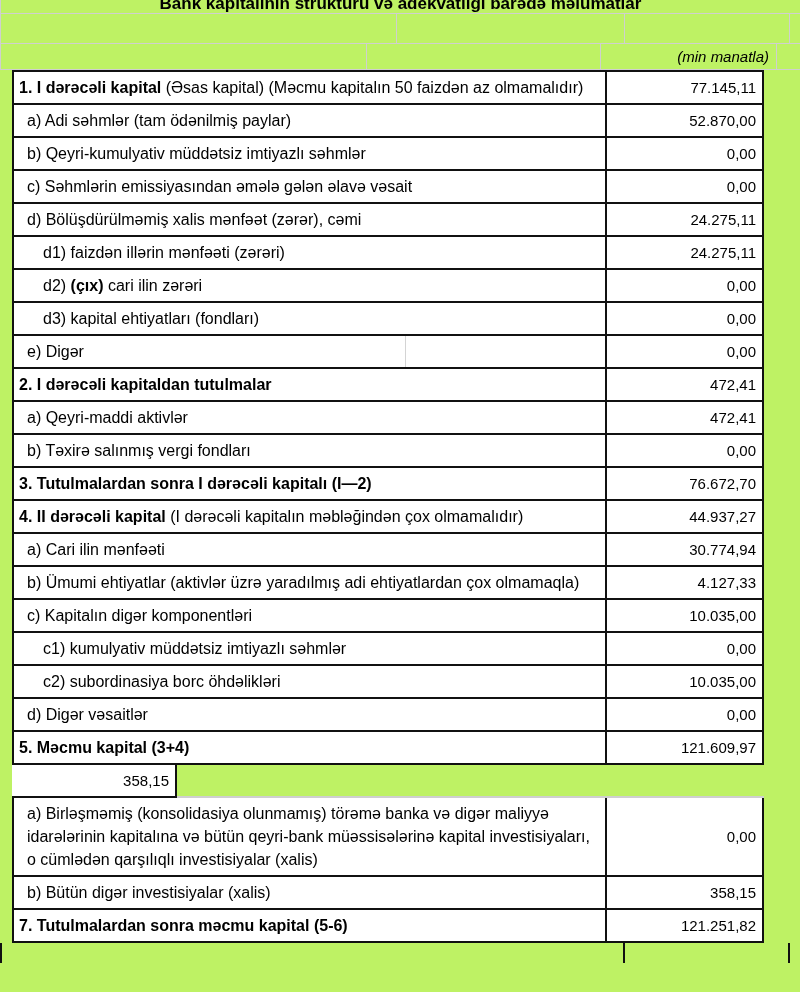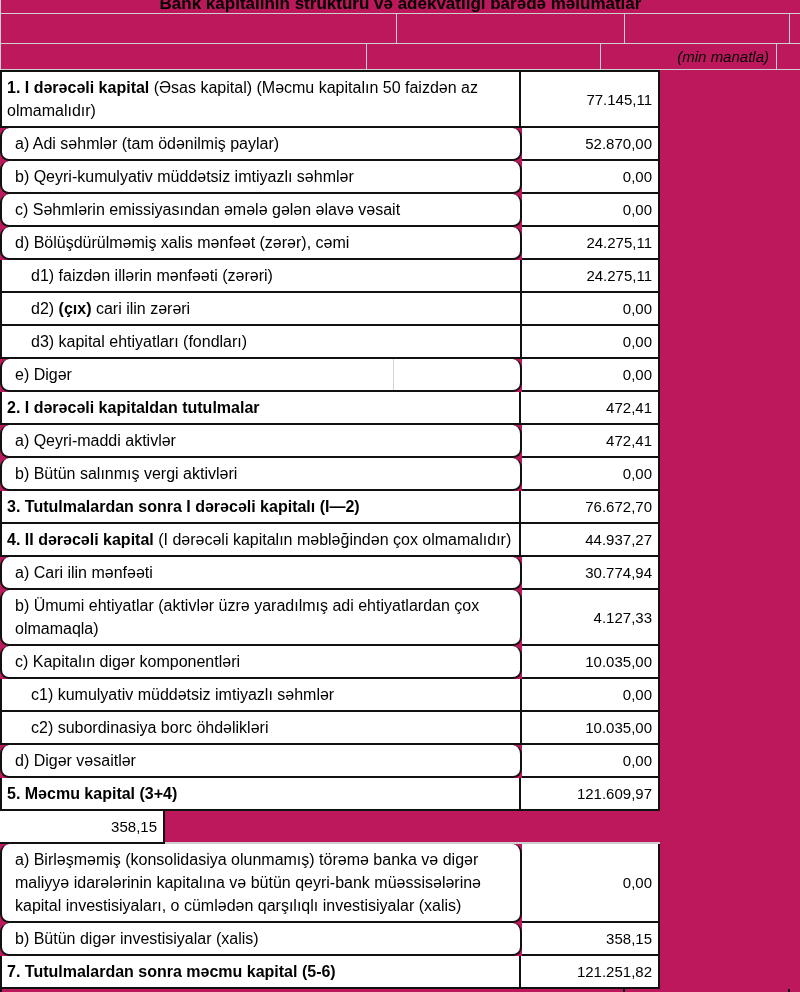--- a/index.html
+++ b/index.html
@@ -1,19 +1,19 @@
 <!DOCTYPE html>
 <html><head>
 <meta charset="utf-8">
 <style>
   * { margin: 0; padding: 0; box-sizing: border-box; }
   html, body { width: 800px; height: 992px; overflow: hidden; background: #ffffff; }
   body { font-family: "Liberation Sans", "DejaVu Sans", sans-serif; color: #000; }
 
-  .sheet { position: relative; width: 800px; height: 992px; background: #be185d; overflow: hidden; }
+  .sheet { position: relative; width: 800px; height: 992px; background: #bef264; overflow: hidden; }
 
   
   .title-row {
     height: 14px; overflow: hidden;
     border-bottom: 1px solid #cfcfcf; border-left: 1px solid #cfcfcf;
     display: flex; justify-content: center; align-items: flex-end;
   }
   .title-row .title-text {
     font-weight: bold; font-size: 17px; line-height: 19px;
     white-space: nowrap; margin-bottom: 0px;
@@ -22,33 +22,33 @@
   .grid-row.empty { height: 30px; }
   .grid-row.unit  { height: 26px; gap: 23px; }
   .gc { border-right: 1px solid #cfcfcf; height: 100%; }
   .gc.ca { width: 396px; }
   .gc.cb { width: 228px; }
   .gc.cc { width: 165px; display: flex; align-items: center; justify-content: flex-end; padding-right: 7px; }
   .gc.cd { border-right: none; flex: 1; }
   .unit-note { font-style: italic; font-size: 15px; white-space: nowrap; }
 
   
-  .tbl { width: 660px; }
+  .tbl { width: 764px; padding-left: 12px; }
   .trow { display: flex; align-items: stretch; min-height: 33px; }
   .trow .cell { border-bottom: 2px solid #111; background: #fff; }
   .trow:first-child .cell { border-top: 2px solid #111; }
   .cell.label {
     width: 625px;
     border-left: 2px solid #111; border-right: 2px solid #111;
     display: flex; align-items: center;
     font-size: 16px; line-height: 23px;
     padding: 4px 8px 4px 5px;
     position: relative;
   }
-  .cell.label.ind1 { padding-left: 13px; border-radius: 9px; }
+  .cell.label.ind1 { padding-left: 13px; }
   .cell.label.ind2 { padding-left: 29px; }
   .cell.label .b { font-weight: bold; }
   .split-line { position: absolute; left: 391px; top: 0; bottom: 0; width: 1px; background: #d4d4d4; }
   .cell.value {
     width: 165px;
     border-right: 2px solid #111;
     display: flex; align-items: center; justify-content: flex-end;
     font-size: 15px; padding: 4px 6px 4px 2px;
     white-space: nowrap;
     text-align: center;
@@ -160,21 +160,21 @@
       </div>
       <div class="trow">
         <div class="cell label ind1">
           <span><span>a) Qeyri-maddi aktivlər</span></span>
         </div>
         <div class="cell value">472,41</div>
         <div class="sliver"></div>
       </div>
       <div class="trow">
         <div class="cell label ind1">
-          <span><span>b) Bütün salınmış vergi aktivləri</span></span>
+          <span><span>b) Təxirə salınmış vergi fondları</span></span>
         </div>
         <div class="cell value">0,00</div>
         <div class="sliver"></div>
       </div>
       <div class="trow">
         <div class="cell label ind0">
           <span><span class="b">3. Tutulmalardan  sonra I dərəcəli kapitalı (I—2)</span></span>
         </div>
         <div class="cell value">76.672,70</div>
         <div class="sliver"></div>

